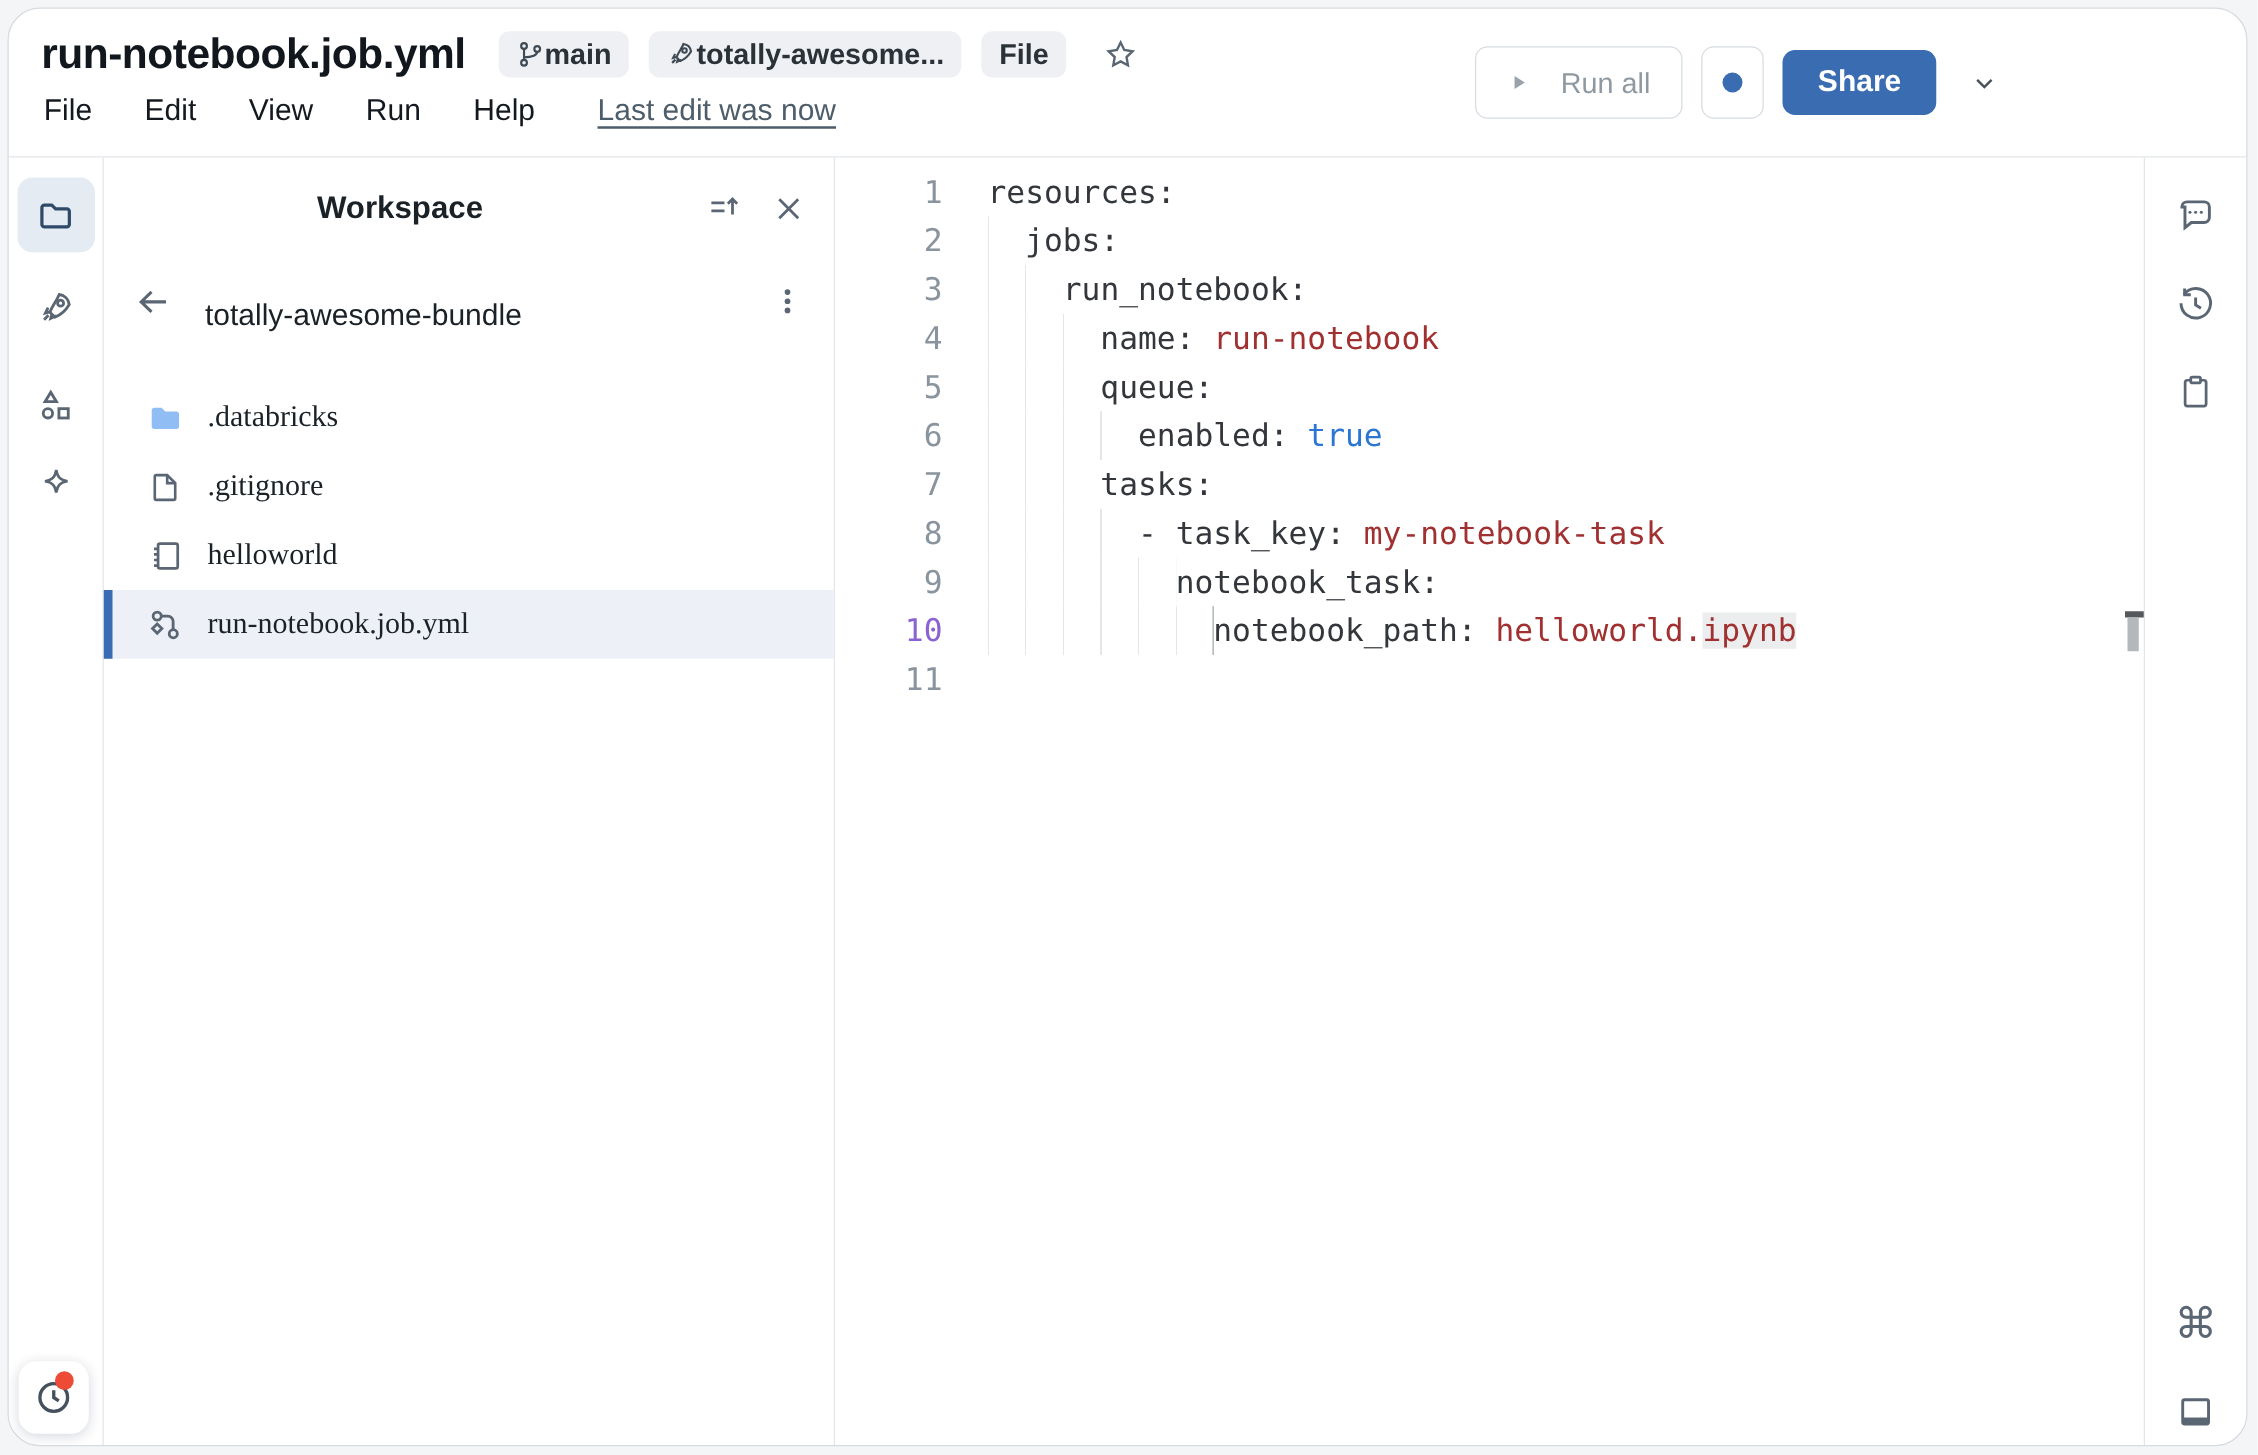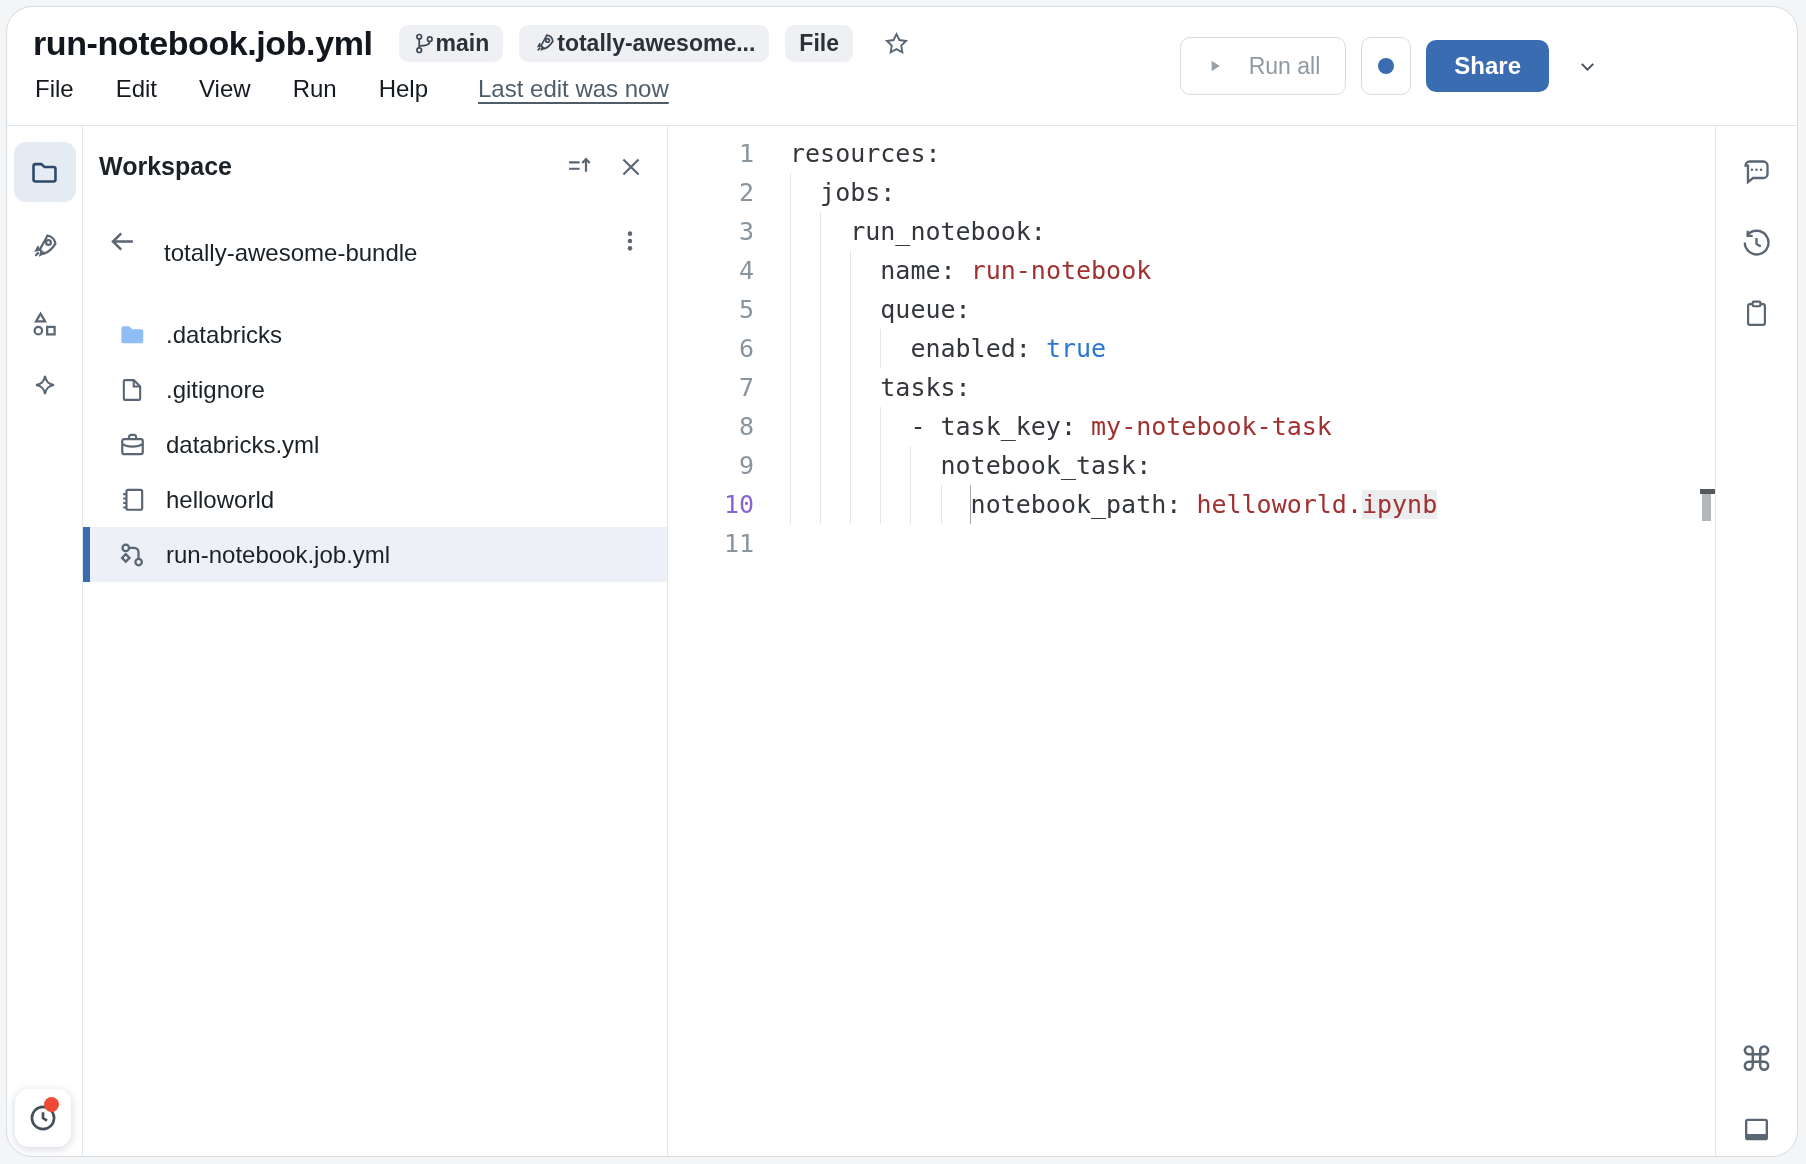--- a/index.html
+++ b/index.html
@@ -54,26 +54,26 @@
     display:flex; align-items:center; justify-content:center; cursor:pointer; }
   .ri { position:absolute; left:50%; transform:translateX(-50%); cursor:pointer; display:flex; }
   .ri.rocket { top:104px; } .ri.shapes { top:182px; } .ri.sparkle { top:246px; }
   .fab { position:absolute; left:8px; bottom:10px; width:56px; height:58px; background:#fff; border-radius:14px;
     box-shadow:0 2px 10px rgba(9,30,66,.18); display:flex; align-items:center; justify-content:center; cursor:pointer; }
   .fab-dot { position:absolute; top:8px; right:12px; width:15px; height:15px; border-radius:50%;
     background:var(--notification-red); }
 
   
   .sidebar { width:585px; border-right:1px solid #e1e6ea; padding-top:26px; flex-shrink:0; }
-  .ws-head { display:flex; align-items:center; padding:0 22px 0 16px; gap:24px; }
+  .ws-head { display:flex; align-items:center; padding:0 22px 0 16px; gap:24px;text-align:center; }
   .ws-title { font-size:25px; font-weight:700; color:#1a2127; flex:1; }
   .icon-btn { background:none; border:none; padding:0; display:flex; cursor:pointer; }
   .bundle-row { display:flex; align-items:center; margin-top:34px; padding:0 24px; gap:26px; }
   .bundle-name { font-size:24px; color:#1a2127; flex:1;margin-top:24px; }
-  .file-list { margin-top:40px; }
+  .file-list { margin-top:40px;font-family:Liberation Serif, serif; }
   .file-row { height:55px; display:flex; align-items:center; padding-left:34px; gap:19px;
     font-size:24px; color:#1a2127; position:relative; cursor:pointer; }
   .file-row.selected { background:var(--selected-row-bg); }
   .file-row.selected::before { content:""; position:absolute; left:0; top:0; width:7px; height:100%;
     background:var(--accent-blue); }
   .file-row .ficon { display:flex; width:30px; justify-content:center; }
 
   
   .editor { flex:1; position:relative; padding-top:8px;
     font-family:"DejaVu Sans Mono", monospace; font-size:25px; line-height:39px; cursor:text; }
@@ -260,30 +260,20 @@
             <svg width="28" height="28" viewBox="0 0 24 24" fill="none" stroke="#5a6673" stroke-width="1.8">
               <path d="M6 3.5h7.5L19 9v10.5a1 1 0 0 1-1 1H6a1 1 0 0 1-1-1v-15a1 1 0 0 1 1-1z"></path>
               <path d="M13.5 3.5V9H19"></path>
             </svg>
           </span>
           <span>.gitignore</span>
         </div>
         <div class="file-row">
           <span class="ficon">
             <svg width="29" height="29" viewBox="0 0 24 24" fill="none" stroke="#5a6673" stroke-width="1.8">
-              <rect x="3.5" y="7.5" width="17" height="12.5" rx="1.5"></rect>
-              <path d="M9 7.5V6a2 2 0 0 1 2-2h2a2 2 0 0 1 2 2v1.5"></path>
-              <path d="M3.5 11.5c4 3 13 3 17 0"></path>
-            </svg>
-          </span>
-          <span>databricks.yml</span>
-        </div>
-        <div class="file-row">
-          <span class="ficon">
-            <svg width="29" height="29" viewBox="0 0 24 24" fill="none" stroke="#5a6673" stroke-width="1.8">
               <rect x="7" y="4" width="13" height="16.5" rx="1.3"></rect>
               <path d="M4.3 7.5h2.6 M4.3 11.2h2.6 M4.3 14.9h2.6 M4.3 18.6h2.6"></path>
             </svg>
           </span>
           <span>helloworld</span>
         </div>
         <div class="file-row selected">
           <span class="ficon">
             <svg width="30" height="30" viewBox="0 0 24 24" fill="none" stroke="#5a6673" stroke-width="1.8">
               <circle cx="7" cy="6.3" r="2.6"></circle>

